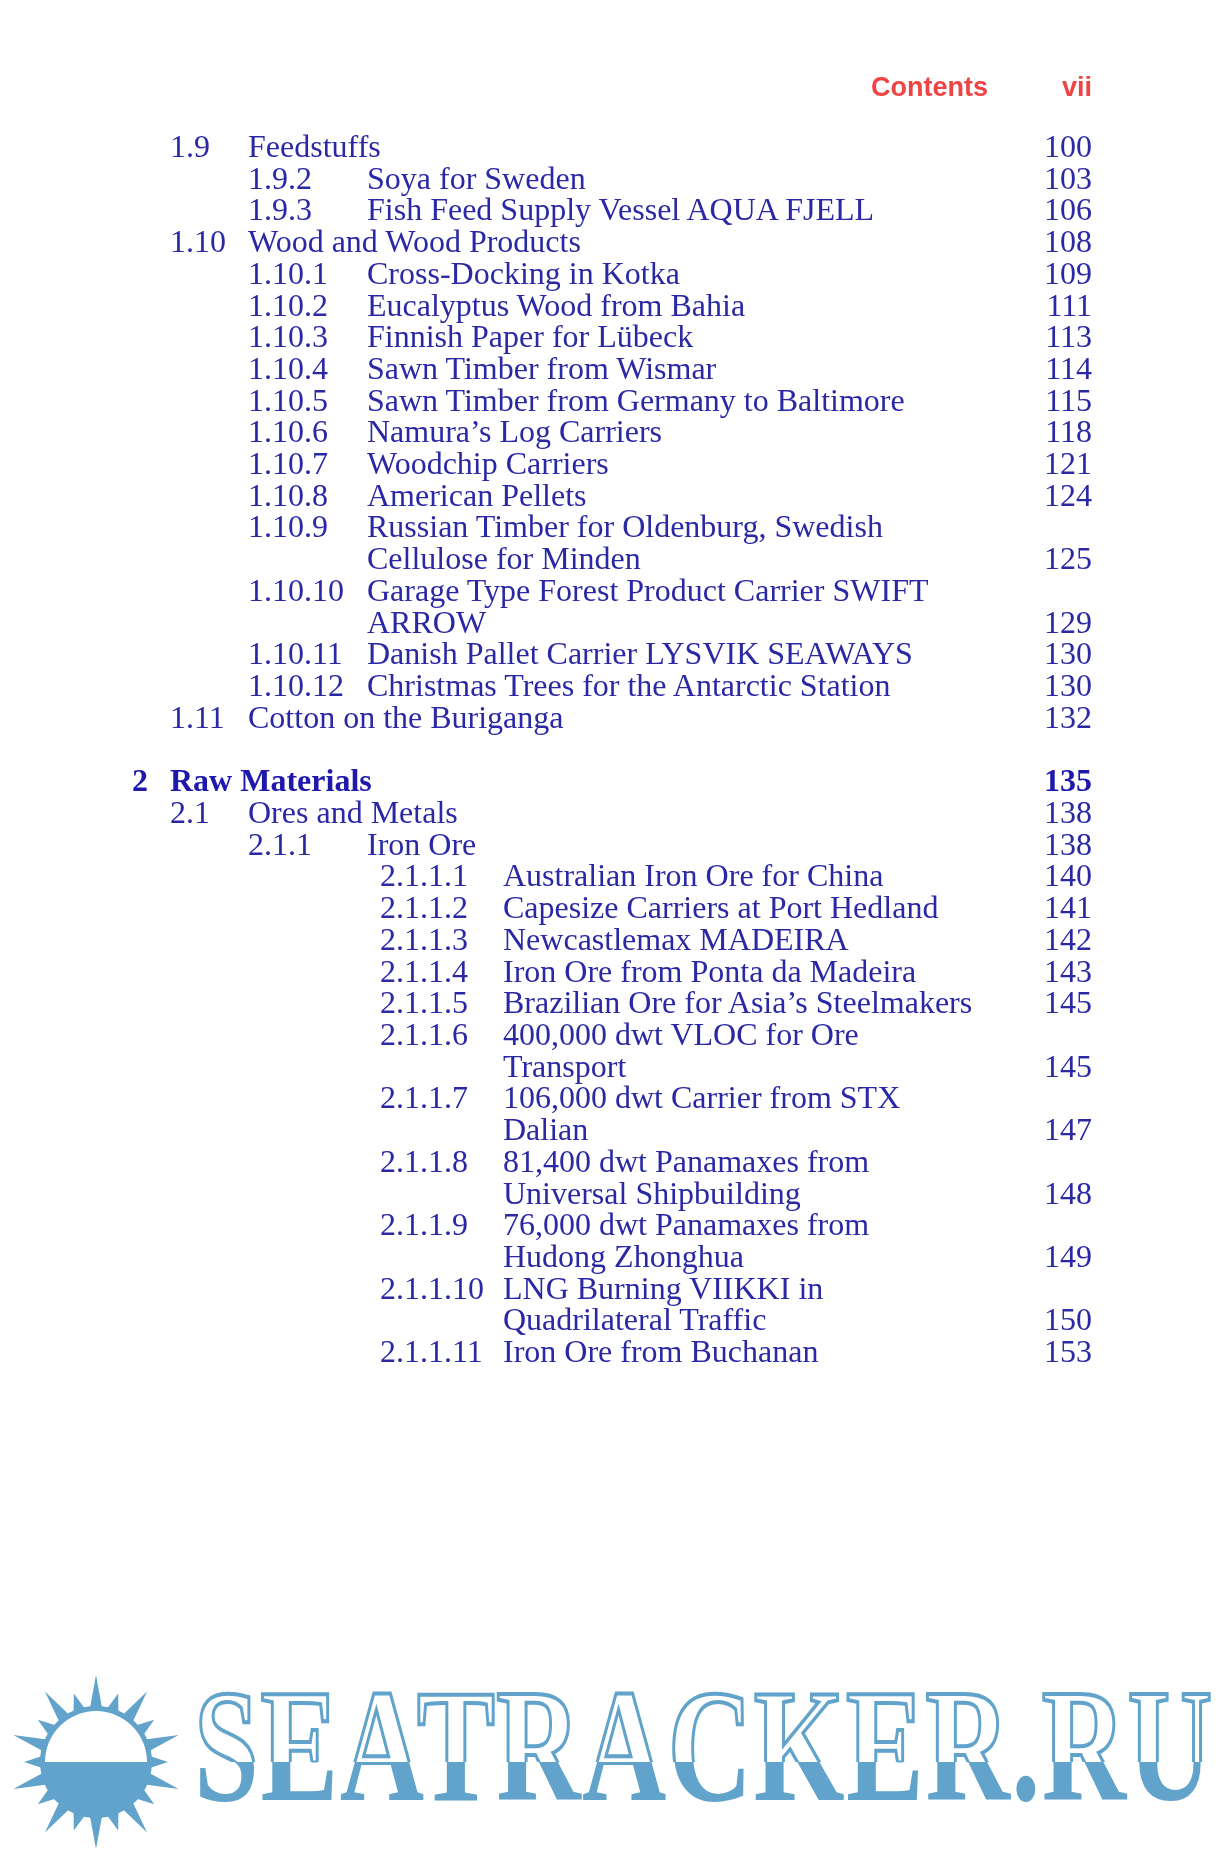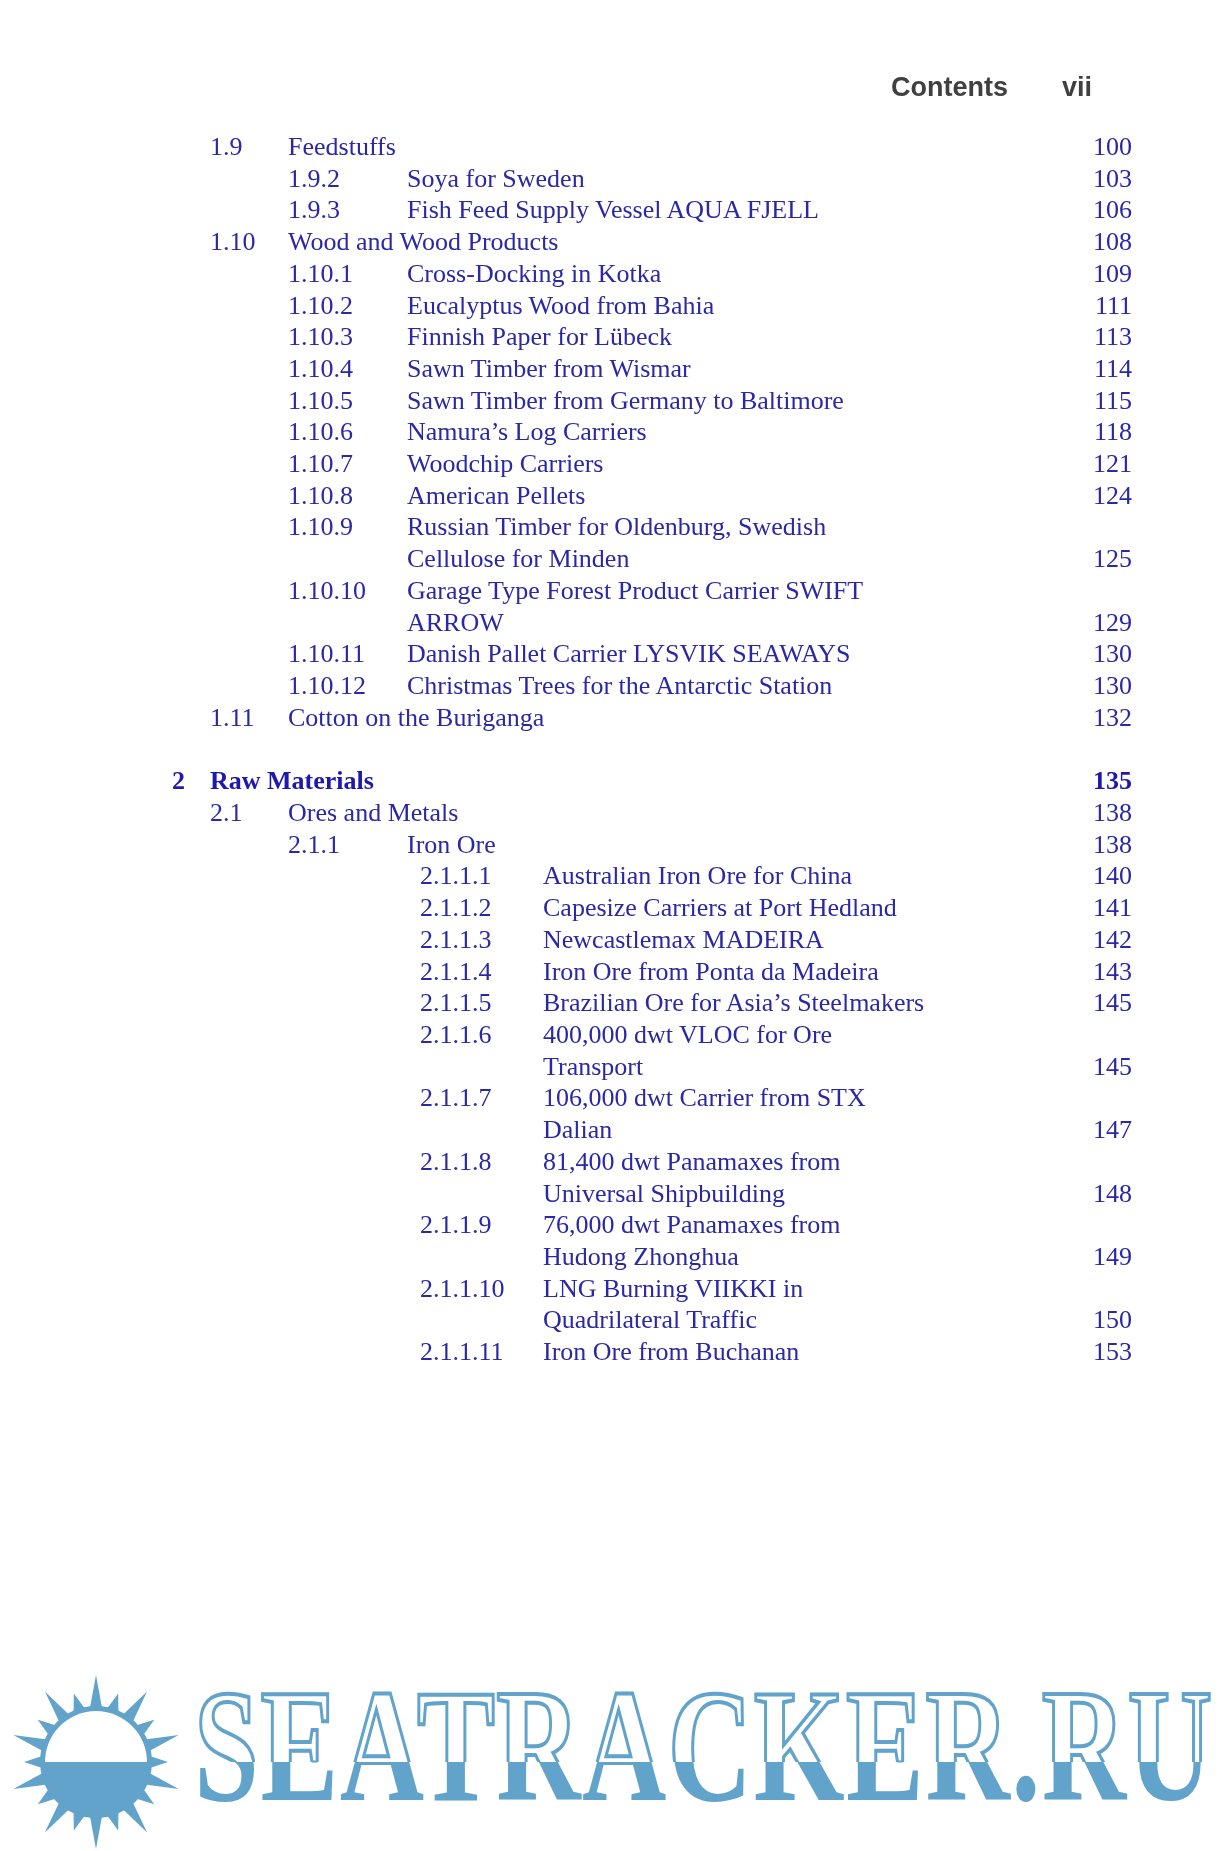--- a/index.html
+++ b/index.html
@@ -10,31 +10,30 @@
     overflow:hidden;
     font-family:"Liberation Serif", serif;
   }
 
   
   .runhead {
     position:absolute; top:72px; left:0;
     width:1092px;
     display:flex; justify-content:flex-end; align-items:baseline;
     font-family:"Liberation Sans", sans-serif;
-    font-size:27px; font-weight:bold; color:#404040;
-  }
-  .runhead .folio { margin-left:54px; }
+    font-size:27px; font-weight:bold; color:#ef4444;
+  }
+  .runhead .folio { margin-left:74px; }
 
   
   .toc {
     position:absolute; top:131px; left:132px;
     width:960px;
-    font-size:26px; line-height:31.7px;
+    font-size:32px; line-height:31.7px;
     color:#2a28a4;
-    margin-left:40px;
   }
   .row { display:flex; align-items:flex-start; }
   .row .num   { flex:0 0 auto; }
   .row .title { flex:0 1 auto; white-space:pre-line; padding-right:10px; }
   .row .pgnum { margin-left:auto; align-self:flex-end; flex:0 0 auto; }
 
   .lvl1 .num { margin-left:0;     width:38px;  }
   .lvl2 .num { margin-left:38px;  width:78px;  }
   .lvl3 .num { margin-left:116px; width:119px; }
   .lvl4 .num { margin-left:248px; width:123px; }

